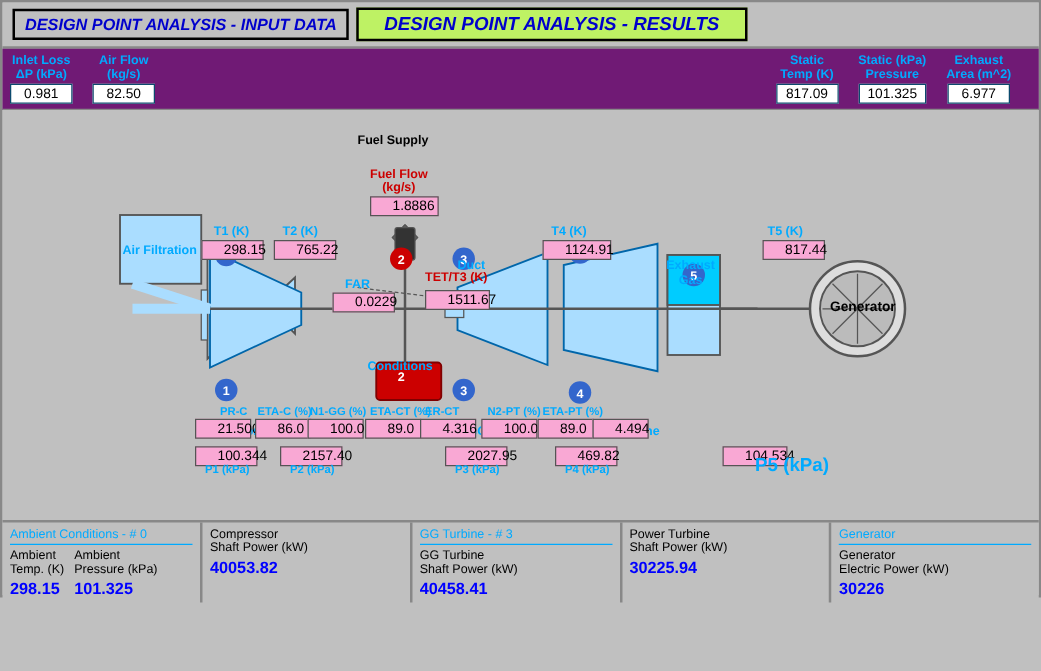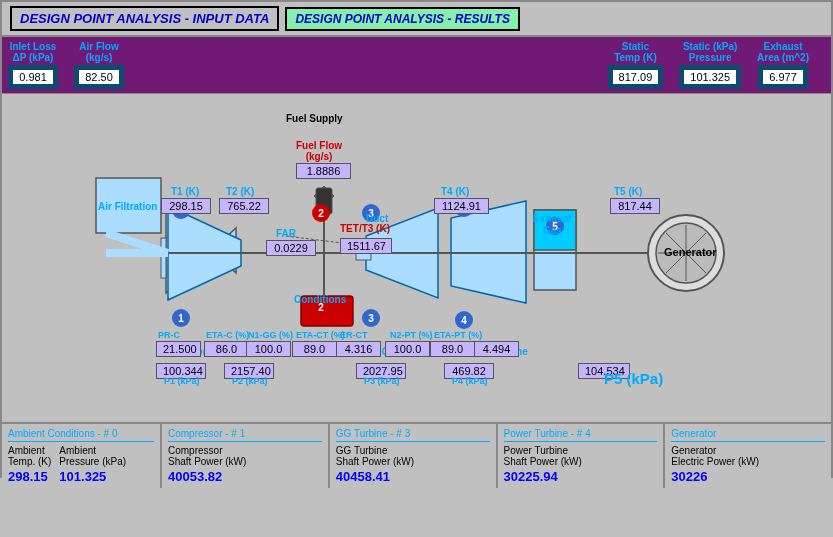--- a/index.html
+++ b/index.html
@@ -32,24 +32,24 @@
       border: 2px solid #000;
       padding: 3px 8px;
       font-size: 13px;
       font-weight: bold;
       font-style: italic;
       color: #0000cc;
       cursor: pointer;
       margin-right: 6px;
     }
     .header-results {
-      background: #86efac;
+      background: #bef264;
       border: 2px solid #000;
-      padding: 3px 8px;
-      font-size: 12px;
+      padding: 3px 20px;
+      font-size: 15px;
       font-weight: bold;
       font-style: italic;
       color: #0000cc;
       cursor: pointer;
     }
     
     .top-info {
       display: flex;
       padding: 4px 6px;
       align-items: flex-start;
@@ -64,21 +64,21 @@
     }
     .info-label {
       font-size: 10px;
       color: #00aaff;
       font-weight: bold;
       text-align: center;
       white-space: nowrap;
     }
     .info-value {
       background: white;
-      border: 5px solid #0c4a6e;
+      border: 1px solid #0c4a6e;
       padding: 1px 6px;
       font-size: 11px;
       min-width: 50px;
       text-align: center;
       margin-top: 2px;
     }
     
     .engine-area {
       flex: 1;
       background: #c0c0c0;
@@ -99,25 +99,25 @@
       font-size: 10px;
       font-weight: bold;
       color: #000;
       text-align: center;
     }
     .label-cyan {
       color: #00aaff;
     }
     .value-box {
       position: absolute;
-      background: #c4b5fd;
+      background: #f9a8d4;
       border: 1px solid #555;
       font-size: 11px;
       text-align: center;
-      padding: 1px 6px;
+      padding: 1px 17px;
       min-width: 45px;
     }
     
     .bottom-panel {
       display: flex;
       border-top: 2px solid #888;
       background: #c0c0c0;
       height: 95px;
     }
     .status-group {
@@ -323,21 +323,21 @@
       <div class="label label-cyan" style="left:527px;top:115px;font-size:10px;line-height:12px;">Exhaust<br>Gas</div>
 
       <div class="label label-cyan" style="left:165px;top:248px;font-size:10px;">GG Compressor</div>
 
       <div class="label label-cyan" style="left:368px;top:248px;font-size:10px;">GG Turbine</div>
 
       <div class="label label-cyan" style="left:453px;top:248px;font-size:10px;">Power Turbine</div>
 
       <div class="label" style="left:658px;top:148px;font-size:11px;font-weight:bold;">Generator</div>
 
-      <div class="label label-cyan" style="left:152px;top:232px;font-size:9px;">PR-C</div>
+      <div class="label label-cyan" style="left:170px;top:232px;font-size:9px;">PR-C</div>
       <div class="value-box" style="left:150px;top:243px;width:44px;">21.500</div>
 
       <div class="label label-cyan" style="left:200px;top:232px;font-size:9px;">ETA-C (%)</div>
       <div class="value-box" style="left:198px;top:243px;width:36px;">86.0</div>
 
       <div class="label label-cyan" style="left:242px;top:232px;font-size:9px;">N1-GG (%)</div>
       <div class="value-box" style="left:240px;top:243px;width:40px;">100.0</div>
 
       <div class="label label-cyan" style="left:290px;top:232px;font-size:9px;">ETA-CT (%)</div>
       <div class="value-box" style="left:286px;top:243px;width:38px;">89.0</div>
@@ -382,33 +382,31 @@
           <div class="status-value">298.15</div>
         </div>
         <div class="status-item">
           <div class="status-sub">Ambient<br>Pressure (kPa)</div>
           <div class="status-value">101.325</div>
         </div>
       </div>
     </div>
 
     <div class="status-group" style="min-width:120px;">
-      <div class="status-title">Compressor - # 1</div>
       <div class="status-sub">Compressor<br>Shaft Power (kW)</div>
       <div class="status-value">40053.82</div>
     </div>
 
     <div class="status-group" style="min-width:130px;">
       <div class="status-title">GG Turbine - # 3</div>
       <div class="status-sub">GG Turbine<br>Shaft Power (kW)</div>
       <div class="status-value">40458.41</div>
     </div>
 
     <div class="status-group" style="min-width:140px;">
-      <div class="status-title">Power Turbine - # 4</div>
       <div class="status-sub">Power Turbine<br>Shaft Power (kW)</div>
       <div class="status-value">30225.94</div>
     </div>
 
     <div class="status-group" style="min-width:130px;">
       <div class="status-title">Generator</div>
       <div class="status-sub">Generator<br>Electric Power (kW)</div>
       <div class="status-value">30226</div>
     </div>
   </div>

